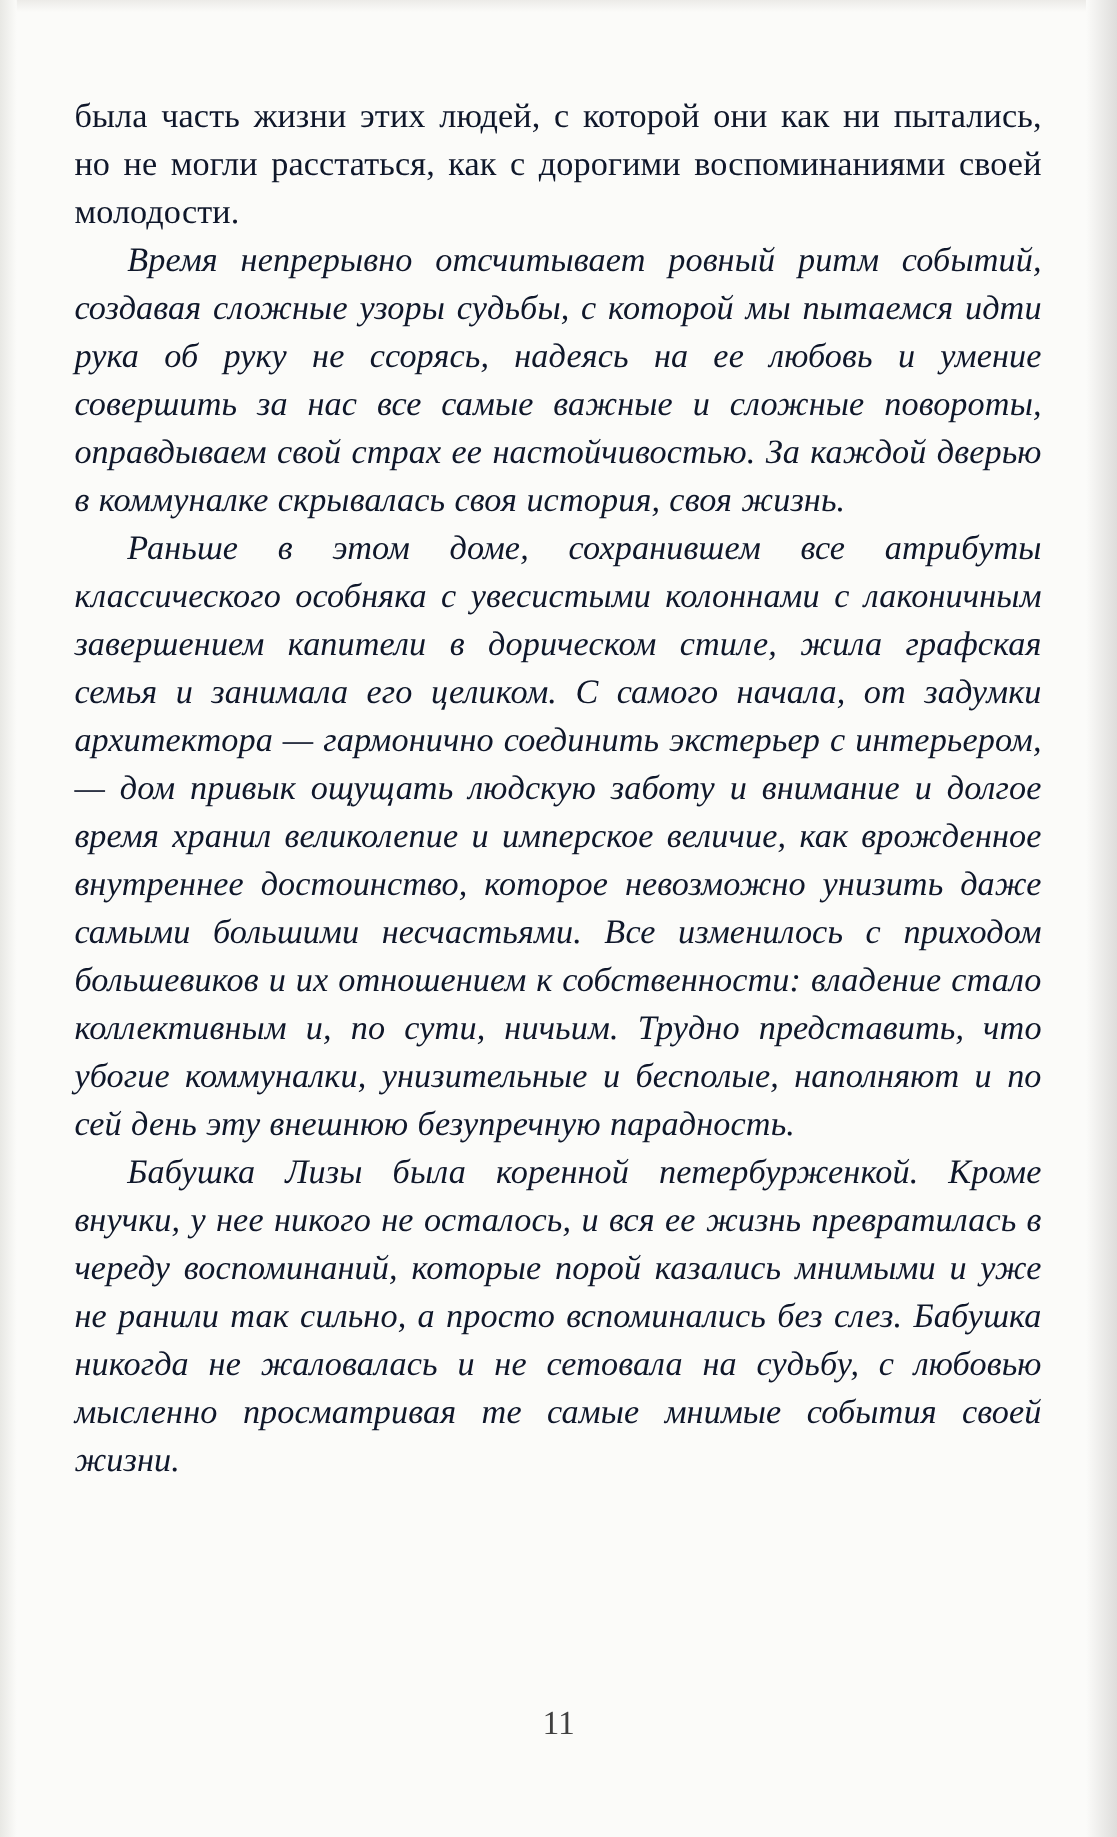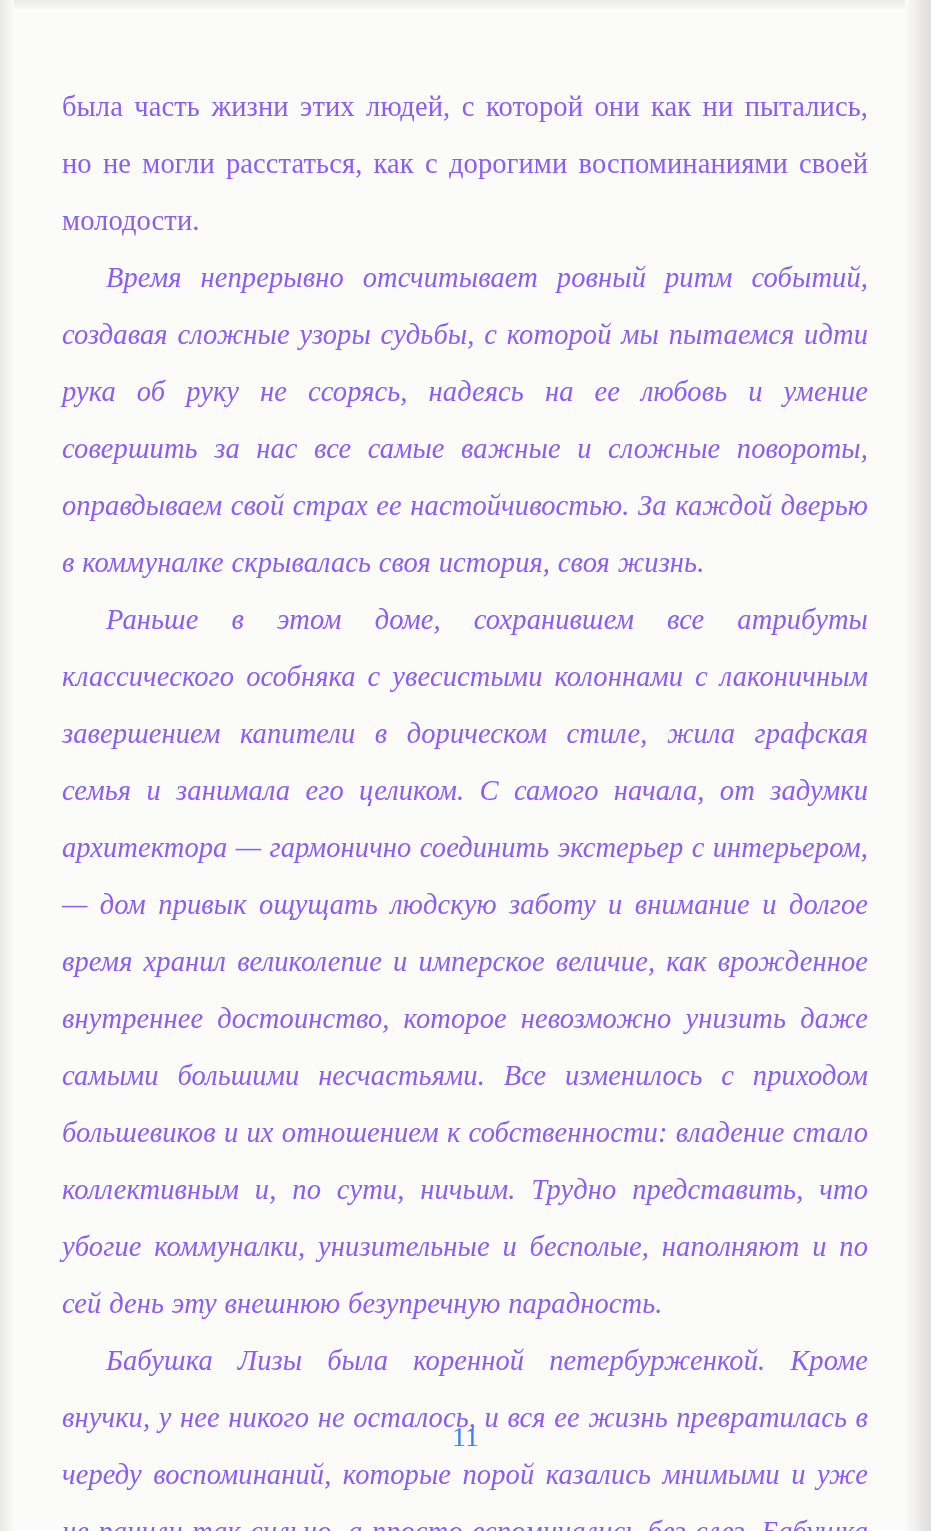--- a/index.html
+++ b/index.html
@@ -44,40 +44,40 @@
   }
   .text-block {
     position: absolute;
     left: 62px;
     top: 78px;
     width: 806px;
   }
   p.para {
     margin: 0;
     font-size: 28.5px;
-    line-height: 57px;
-    color: #8b5cf6;
+    line-height: 40px;
+    color: #0f172a;
     text-align: justify;
     text-justify: inter-word;
     letter-spacing: 0.1px;
     word-spacing: 0.5px;
     hyphens: manual;
   }
   p.para.indent {
     text-indent: 44px;
     font-style: italic;
   }
   .page-number {
     position: absolute;
     left: 0;
     right: 0;
     top: 1421px;
     text-align: center;
     font-size: 28px;
-    color: #3b82f6;
+    color: #404040;
     font-family: "Liberation Serif", serif;
   }
 </style>
 </head>
 <body>
 
 <div class="page">
 
   <div class="scan-edge-top"></div>
   <div class="scan-edge-left"></div>

